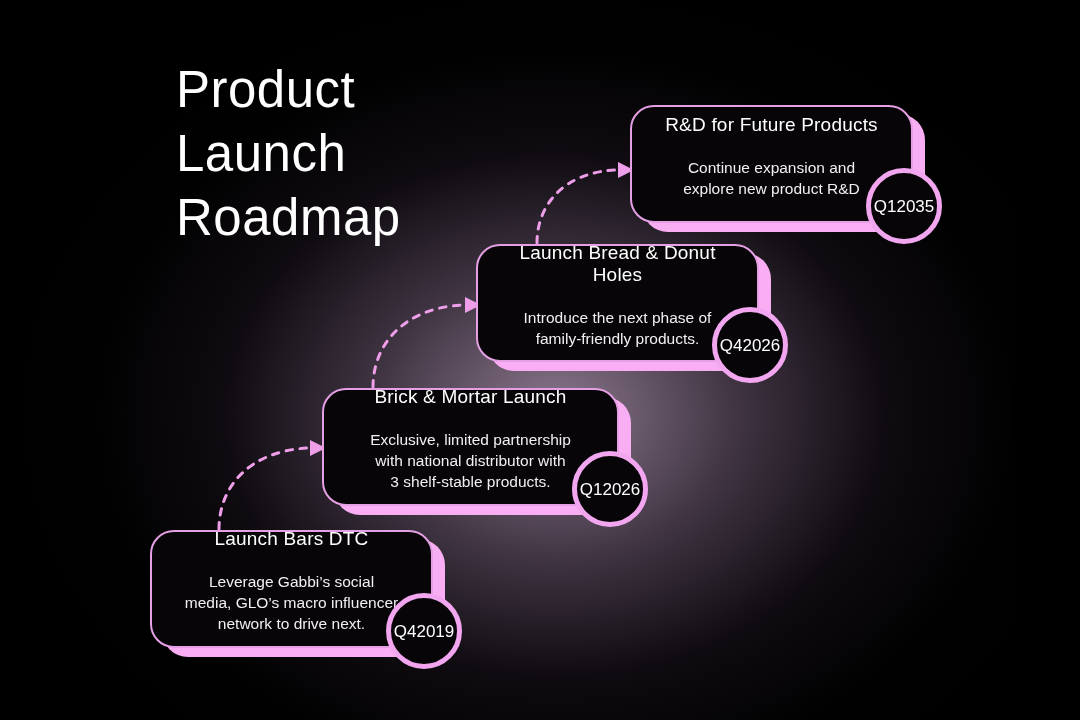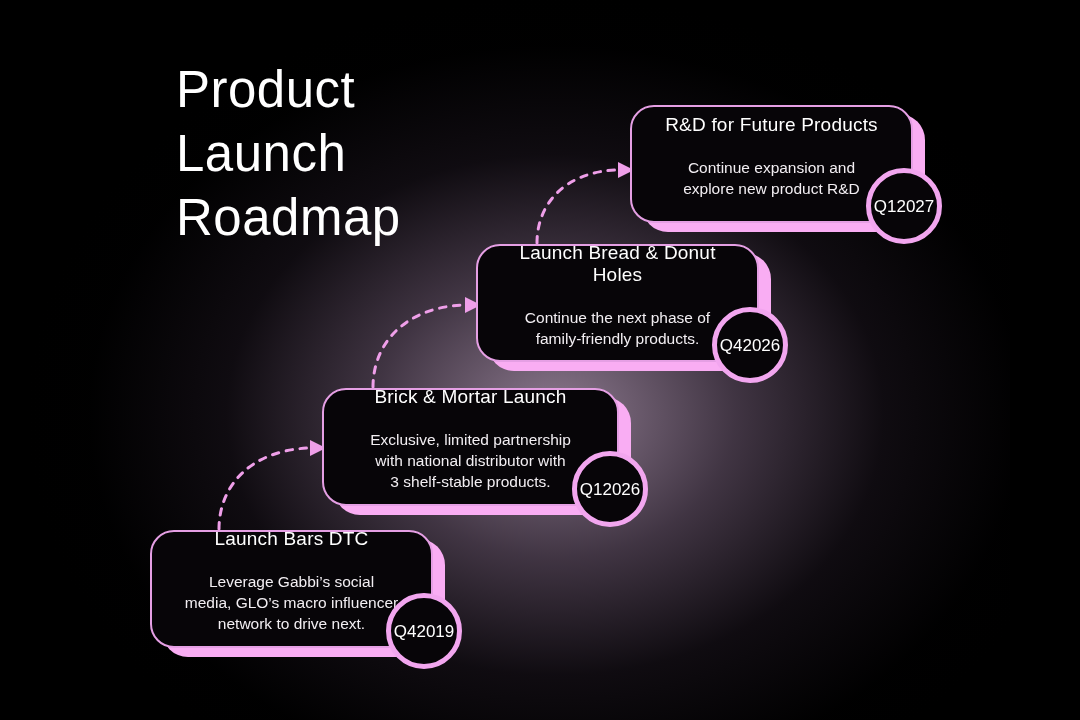--- a/index.html
+++ b/index.html
@@ -173,35 +173,35 @@
     <div class="badge">
       <span>Q1</span>
       <span>2026</span>
     </div>
   </section>
 
   <section class="card card-3">
     <div class="card-shadow"></div>
     <div class="card-face">
       <h2>Launch Bread &amp; Donut Holes</h2>
-      <p>Continue the next phase of
+      <p>Introduce the next phase of
 family-friendly products.</p>
     </div>
     <div class="badge">
       <span>Q4</span>
       <span>2026</span>
     </div>
   </section>
 
   <section class="card card-4">
     <div class="card-shadow"></div>
     <div class="card-face">
       <h2>R&amp;D for Future Products</h2>
       <p>Continue expansion and
 explore new product R&amp;D</p>
     </div>
     <div class="badge">
       <span>Q1</span>
-      <span>2027</span>
+      <span>2035</span>
     </div>
   </section>
 
 </div>
 
 </body></html>

